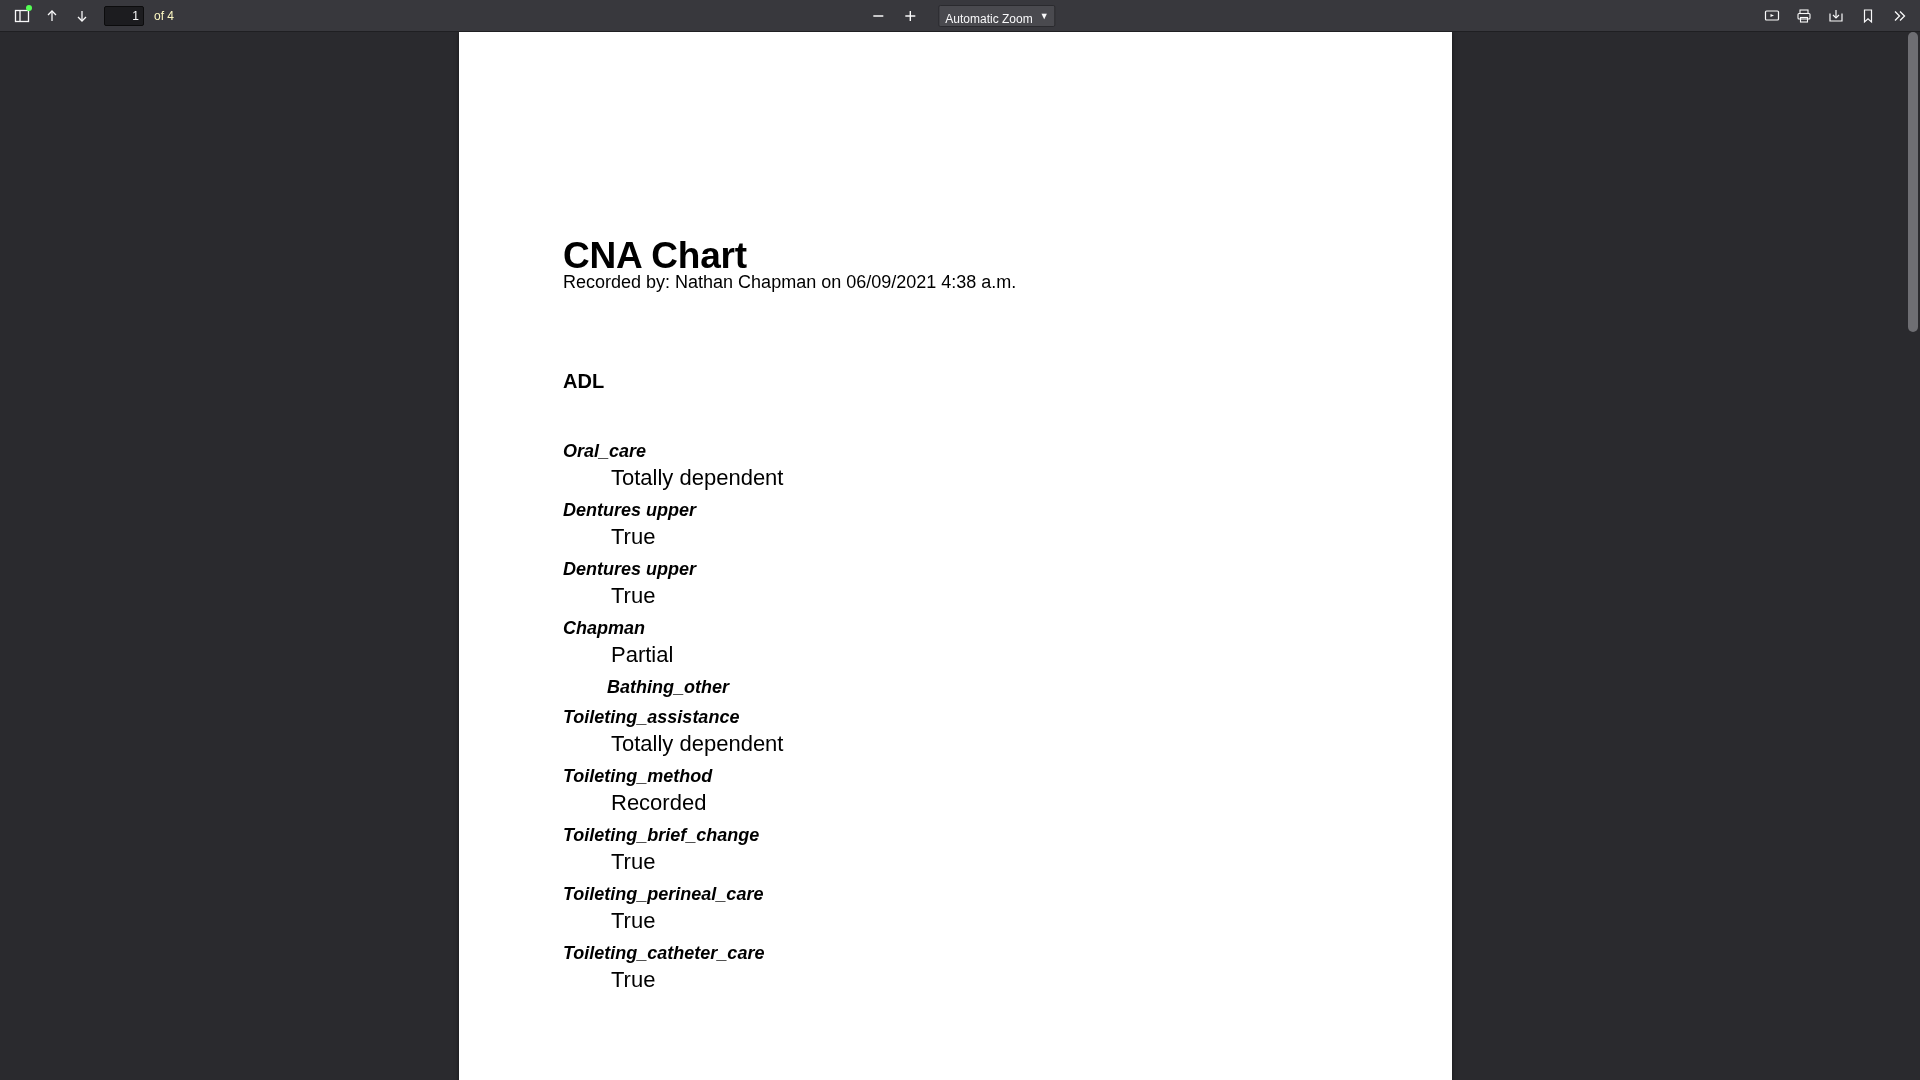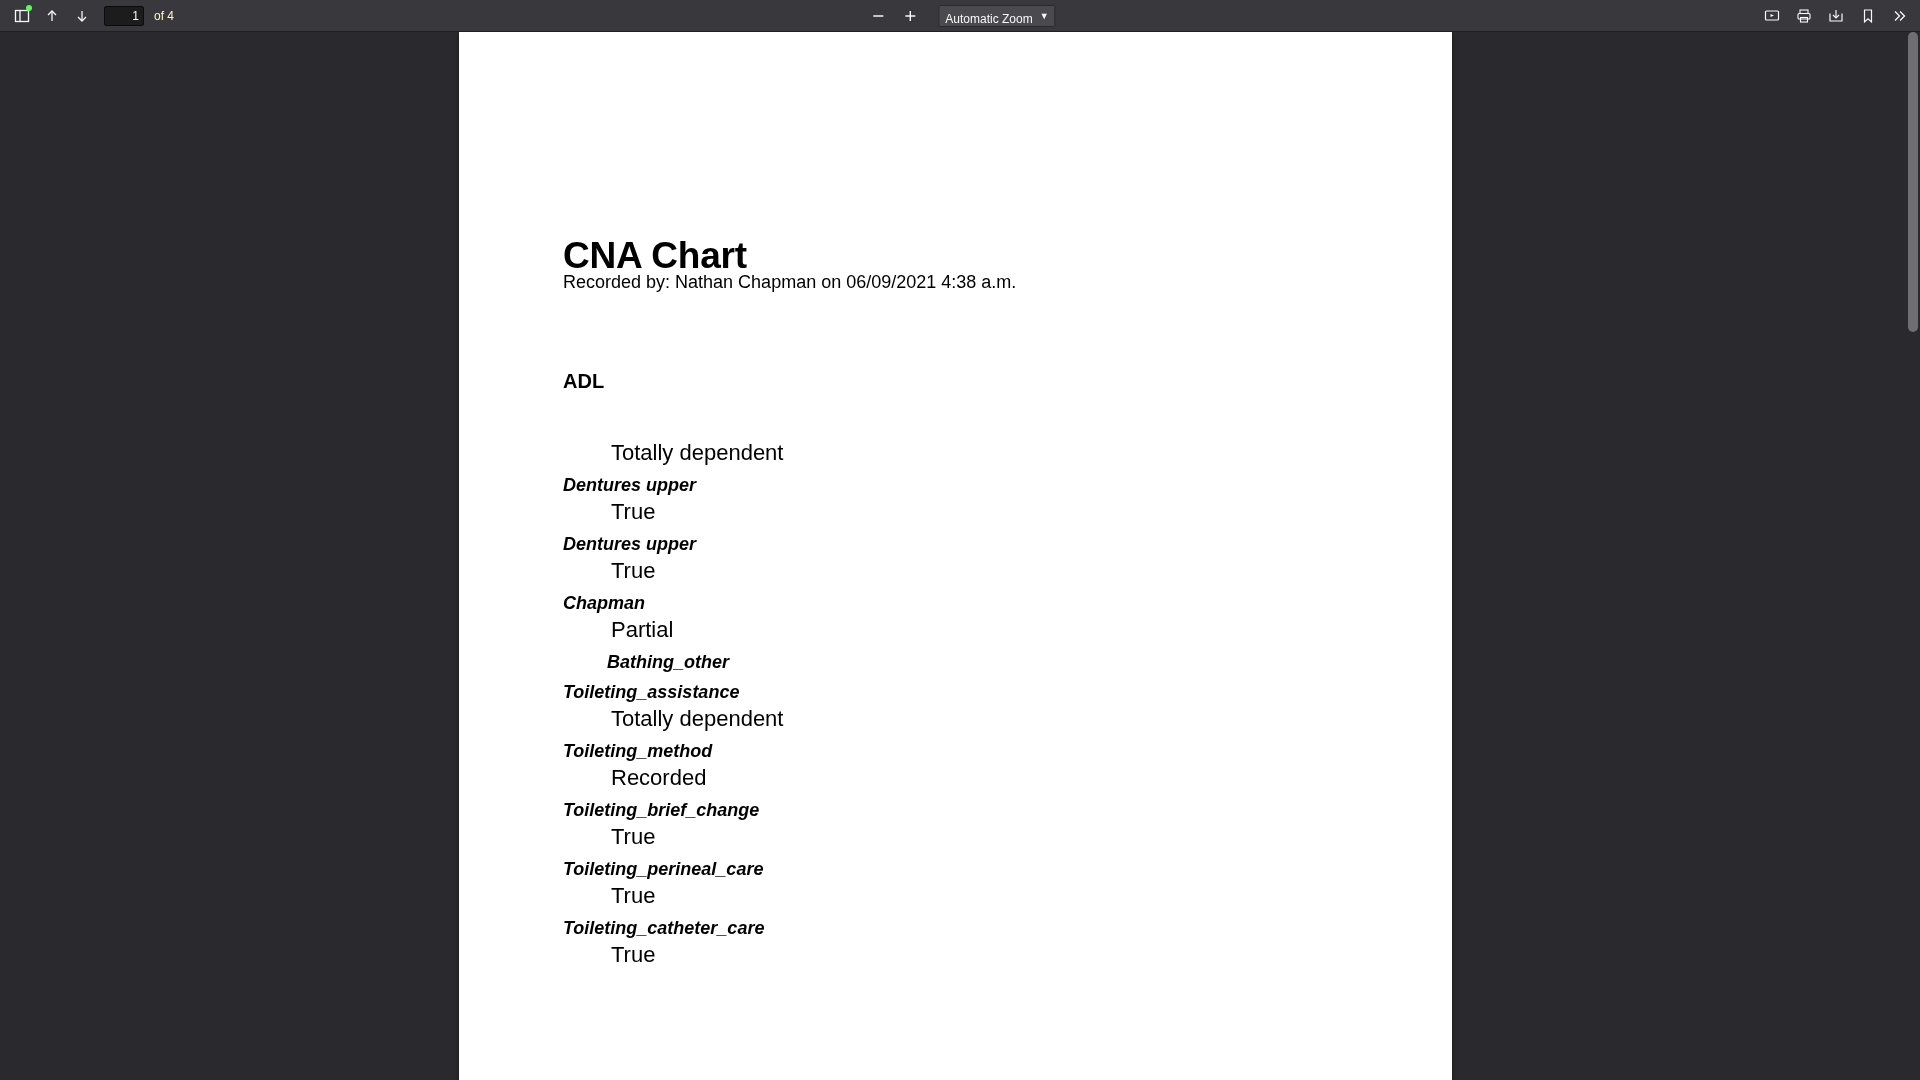--- a/index.html
+++ b/index.html
@@ -351,20 +351,21 @@
     <div class="page">
       <div class="page-inner">
 
         <div class="doc-title">CNA Chart</div>
         <div class="doc-meta">Recorded by: Nathan Chapman on 06/09/2021 4:38 a.m.</div>
         <div class="section-title">ADL</div>
 
         <div class="fields">
 
           <div class="field-block">
+            <div class="field-key">Oral_care</div>
             <div class="field-val">Totally dependent</div>
           </div>
 
           <div class="field-block">
             <div class="field-key">Dentures upper</div>
             <div class="field-val">True</div>
           </div>
 
           <div class="field-block">
             <div class="field-key">Dentures upper</div>

